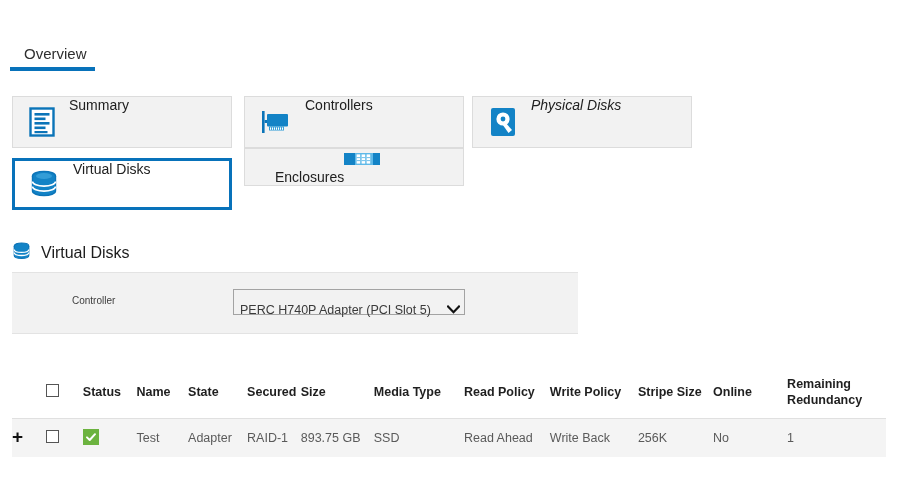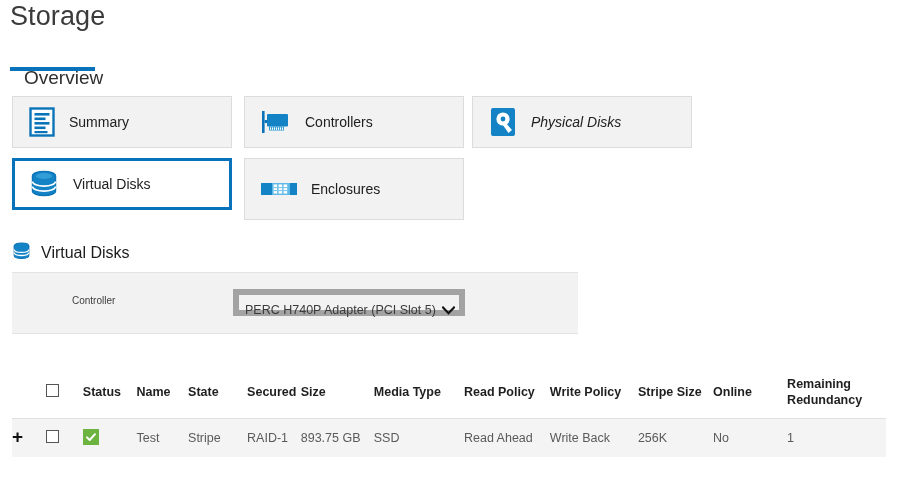--- a/index.html
+++ b/index.html
@@ -16,56 +16,55 @@
   .page-title {
     position: absolute; left: 10px; top: 1px;
     font-size: 27px; font-weight: 400; color: #3b3b3b;
     letter-spacing: 0.1px;
   }
 
   
   .tabbar { position: absolute; left: 10px; top: 44px; height: 28px; }
   .tab {
     display: inline-block; padding: 0 14px;
-    font-size: 19px; color: #2f2f2f; line-height: 20px;
+    font-size: 15px; color: #2f2f2f; line-height: 20px;
     cursor: default;
-    margin-top: 24px;
   }
   .tab-underline {
     position: absolute; left: 10px; top: 67px;
     width: 85px; height: 4px; background: #0872ba;
   }
 
   
   .cards { position: absolute; left: 12px; top: 96px; }
   .card {
     position: absolute;
     background: #f2f2f2;
     border: 1px solid #dcdcdc;
-    display: flex; align-items: center;
+    display: flex; 
     padding-left: 16px;
     cursor: pointer;
   }
   .card.selected {
     background: #ffffff;
     border: 3px solid #0872ba;
     padding-left: 14px;
   }
   .card .card-label {
     font-size: 14px; color: #202020; margin-left: 14px;
     white-space: nowrap;
   }
   .card .card-icon { display:flex; align-items:center; justify-content:center; }
 
   
   #card-summary   { left: 0px;   top: 0px;  width: 220px; height: 52px; }
   #card-controllers{ left: 232px; top: 0px;  width: 220px; height: 52px; }
   #card-physical  { left: 460px; top: 0px;  width: 220px; height: 52px; font-style: italic; }
   #card-virtual   { left: 0px;   top: 62px; width: 220px; height: 52px; }
-  #card-enclosures{ left: 232px; top: 62px; width: 220px; height: 62px; }
+  #card-enclosures{ left: 232px; top: 52px; width: 220px; height: 38px; flex-direction: column; }
 
   
   .section-header {
     position: absolute; left: 12px; top: 241px;
     display: flex; align-items: center;
   }
   .section-header .sh-title {
     font-size: 16px; color: #1c1c1c; margin-left: 10px; font-weight: 400;
   }
 
@@ -76,21 +75,21 @@
     background: #f2f2f2; border-top: 1px solid #e3e3e3;
     border-bottom: 1px solid #e3e3e3;
   }
   .filter-label {
     position: absolute; left: 20px; top: 22px;
     font-size: 10px; color: #3d3d3d; margin-left: 40px;
   }
   .select-wrap {
     position: absolute; left: 221px; top: 16px;
     width: 232px; height: 26px;
-    border: 6px solid #a3a3a3;
+    border: 1px solid #a3a3a3;
     background: #f2f2f2;
     display: flex; align-items: center;
     padding: 15px 4px 0 6px;
     cursor: pointer;
   }
   .select-wrap .sel-text {
     font-size: 12.5px; color: #3a3a3a; white-space: nowrap;
     flex: 1 1 auto; overflow: hidden;
   }
   .select-wrap .chev { margin-left: 2px; display:flex; }
@@ -149,21 +148,20 @@
   .status-ok {
     width: 16px; height: 16px; background: #6cb33f;
     display:inline-flex; align-items:center; justify-content:center;
   }
 </style>
 </head>
 <body>
 
 <div id="page">
 
-  <div class="page-title">Storage</div>
 
   <div class="tabbar">
     <span class="tab">Overview</span>
   </div>
   <div class="tab-underline"></div>
 
   <div class="cards">
 
     <div class="card" id="card-summary">
       <span class="card-icon">
@@ -317,21 +315,21 @@
           <span class="row-checkbox"></span>
         </td>
         <td>
           <span class="status-ok">
             <svg width="12" height="12" viewBox="0 0 12 12">
               <path d="M2 6.4 L4.7 9 L10 3.2" fill="none" stroke="#ffffff" stroke-width="2" stroke-linecap="round" stroke-linejoin="round"></path>
             </svg>
           </span>
         </td>
         <td>Test</td>
-        <td>Stripe</td>
+        <td>Adapter</td>
         <td>RAID-1</td>
         <td>893.75 GB</td>
         <td>SSD</td>
         <td>Read Ahead</td>
         <td>Write Back</td>
         <td>256K</td>
         <td>No</td>
         <td>1</td>
       </tr>
     </tbody>

